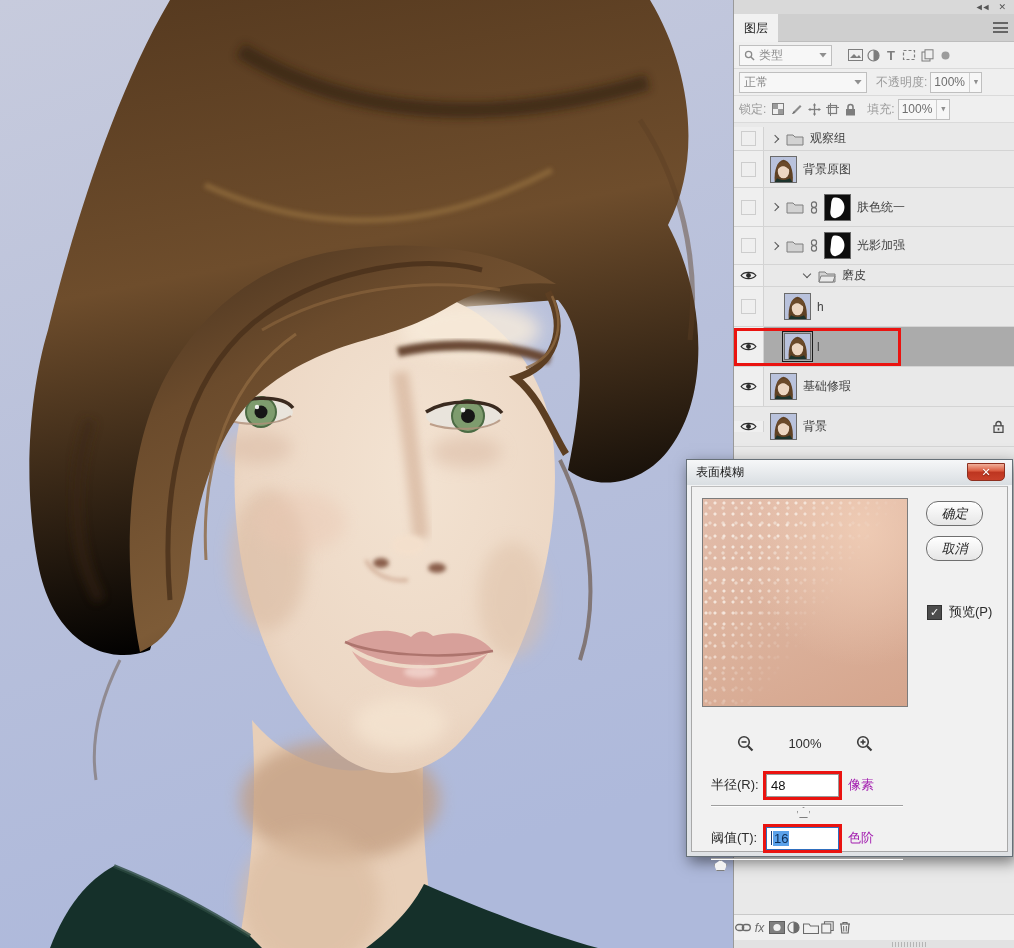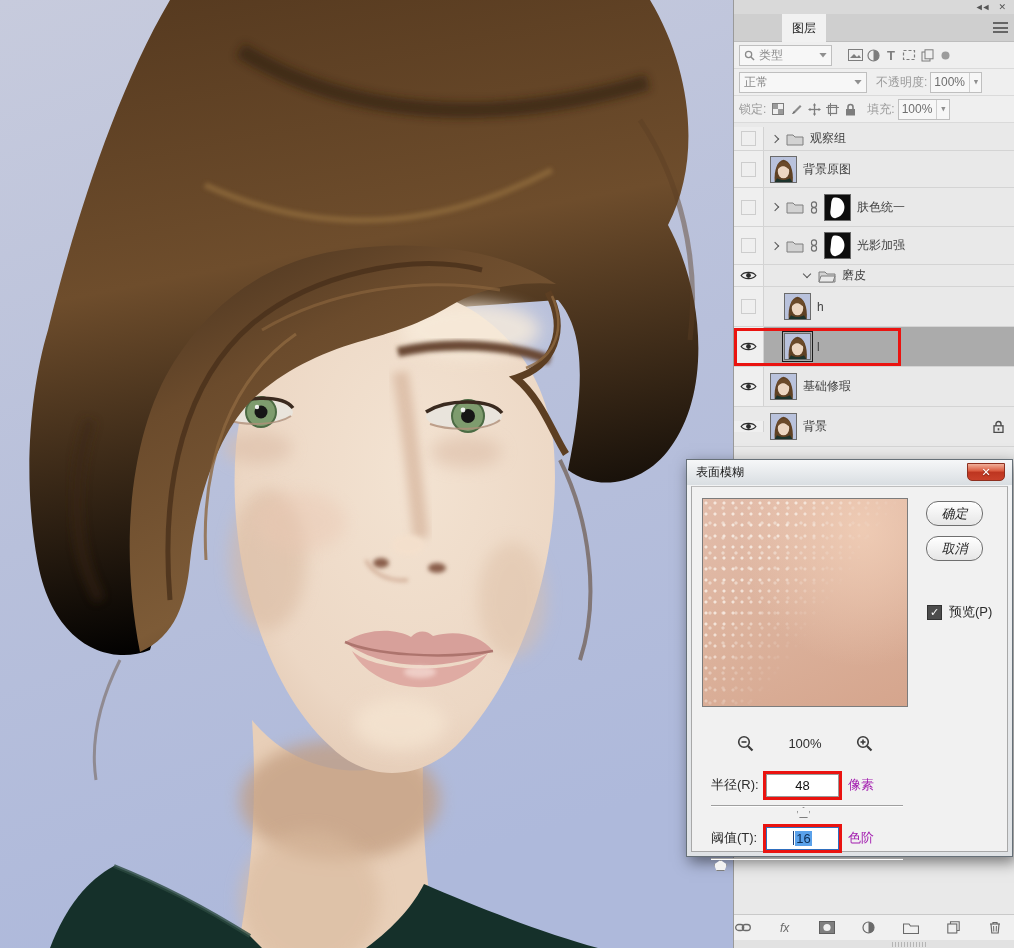--- a/index.html
+++ b/index.html
@@ -8,21 +8,21 @@
 
   
   .canvas{position:absolute;left:0;top:0;width:733px;height:948px;overflow:hidden;}
   .canvas svg{display:block;}
 
   
   .panel{position:absolute;left:733px;top:0;width:281px;height:948px;background:#e9e9e9;border-left:1px solid #9a9a9a;}
   .topstrip{position:absolute;left:0;top:0;width:100%;height:14px;background:#d9d9d9;display:flex;justify-content:flex-end;align-items:center;gap:10px;padding-right:8px;}
   .topstrip .ico{color:#555;font-size:9px;line-height:1;letter-spacing:-2px;}
   .tabbar{position:absolute;left:0;top:14px;width:100%;height:28px;background:#cfcfcf;border-bottom:1px solid #bdbdbd;}
-  .tab{position:absolute;left:0;top:0;height:28px;padding:0 10px;background:#f1f1f1;display:flex;align-items:center;font-size:12px;color:#222;margin-left:48px;}
+  .tab{position:absolute;left:0;top:0;height:28px;padding:0 10px;background:#f1f1f1;display:flex;align-items:center;font-size:12px;color:#222;}
   .pmenu{position:absolute;right:6px;top:8px;width:15px;height:11px;display:flex;flex-direction:column;justify-content:space-between;}
   .pmenu i{height:2px;background:#666;}
 
   .toolrows{position:absolute;left:0;top:42px;width:100%;}
   .trow{position:relative;height:27px;border-bottom:1px solid #dadada;background:#efefef;display:flex;align-items:center;padding:0 5px;}
   .combo{height:21px;background:#f7f7f7;border:1px solid #bfbfbf;display:flex;align-items:center;font-size:12px;color:#8a8a8a;padding:0 4px;position:relative;}
   .combo .chev{margin-left:auto;}
   .chev{width:8px;height:5px;background:#8f8f8f;clip-path:polygon(0 0,100% 0,50% 100%);}
   .valbox{height:21px;background:#f7f7f7;border:1px solid #bfbfbf;display:flex;align-items:center;font-size:12px;color:#6e6e6e;padding:0 3px;gap:4px;}
   .valbox .sep{width:1px;height:100%;background:#cfcfcf;}
@@ -40,21 +40,21 @@
   .rowbody{flex:1;display:flex;align-items:center;gap:6px;padding-left:6px;position:relative;}
   .rowbody.indent{padding-left:20px;}
   .lname{font-size:12px;color:#404040;}
   .disc{width:6px;height:6px;border-right:1.6px solid #555;border-bottom:1.6px solid #555;transform:rotate(-45deg);margin:0 2px;}
   .disc.open{transform:rotate(45deg);margin-top:-3px;}
   .pthumb,.maskthumb{border:1px solid #6b6b6b;background:#000;flex:0 0 auto;}
   .pthumb.selframe{outline:1px solid #1a1a1a;outline-offset:1px;}
   .locksm{margin-left:auto;margin-right:10px;}
   .annot-box{position:absolute;left:0;top:1px;width:167px;height:38px;border:3px solid #ea1310;pointer-events:none;z-index:5;}
 
-  .footerbar{position:absolute;left:0;bottom:8px;width:100%;height:26px;background:#f0f0f0;border-top:1px solid #c9c9c9;display:flex;align-items:center;justify-content:space-between;gap:21px;padding-right:10px;}
+  .footerbar{position:absolute;left:0;bottom:8px;width:100%;height:26px;background:#f0f0f0;border-top:1px solid #c9c9c9;display:flex;align-items:center;justify-content:flex-start;gap:0;padding-right:10px;}
   .footerbar .fico{width:17px;height:17px;color:#6a6a6a;}
   .fx{font-size:12px;font-style:italic;color:#6a6a6a;}
   .bstrip{position:absolute;left:0;bottom:0;width:100%;height:8px;background:#e2e2e2;}
   .grip{position:absolute;left:158px;top:2px;width:34px;height:5px;background:repeating-linear-gradient(90deg,#b5b5b5 0 1px,transparent 1px 3px);}
 
   
   .dialog{position:absolute;left:686px;top:459px;width:327px;height:398px;background:linear-gradient(#f3f4f5,#dfe2e5);border:1px solid #667078;box-shadow:3px 5px 14px rgba(0,0,0,.5);z-index:20;}
   .dtitle{position:absolute;left:0;top:0;width:100%;height:25px;background:linear-gradient(#f6f7f8,#d9dee2);display:flex;align-items:center;padding-left:9px;font-size:12px;color:#1c1c1c;}
   .dclose{position:absolute;right:7px;top:3px;width:38px;height:18px;border:1px solid #8d2f1f;border-radius:0 0 5px 5px;background:linear-gradient(#f0b09a,#d9573c 45%,#bd3520 50%,#c8402a);display:flex;align-items:center;justify-content:center;color:#fff;font-size:11px;font-weight:bold;text-shadow:0 1px 1px #7a1d10;}
   .dbody{position:absolute;left:4px;right:4px;top:26px;bottom:4px;background:#f1f1f1;border:1px solid #a8a8a8;border-top-color:#bdbdbd;}
@@ -66,21 +66,21 @@
       radial-gradient(circle at 7px 9px, rgba(244,230,220,.7) 1px, transparent 2.2px);
       background-size:9px 11px,13px 15px;
       -webkit-mask-image:linear-gradient(125deg,rgba(0,0,0,.95) 28%,rgba(0,0,0,0) 58%);
       mask-image:linear-gradient(125deg,rgba(0,0,0,.95) 28%,rgba(0,0,0,0) 58%);}
   .zoomrow{position:absolute;left:10px;top:248px;width:206px;display:flex;align-items:center;justify-content:center;gap:34px;}
   .zoomtxt{font-size:13px;color:#2e2e2e;}
   .mag{display:block;}
   .prow{position:absolute;left:0;width:100%;display:flex;align-items:center;}
   .prow .plabel{position:absolute;left:19px;font-size:13px;color:#2b2b2b;}
   .redwrap{position:absolute;left:71px;border:3px solid #ea1310;background:#fff0;padding:0;}
-  .pinput{width:73px;height:23px;border:1px solid #9a9a9a;background:#fff;font-size:13px;color:#111;padding:2px 4px;display:flex;align-items:center;justify-content:center;}
+  .pinput{width:73px;height:23px;border:1px solid #9a9a9a;background:#fff;font-size:13px;color:#111;padding:2px 4px;display:flex;align-items:center;}
   .pinput.focused{border:1px solid #2f6fbe;}
   .selhl{background:#5aa1ea;color:#0c2d55;padding:0 1px;}
   .caret{display:inline-block;width:1px;height:14px;background:#1b3f77;margin-right:1px;}
   .punit{position:absolute;left:156px;font-size:13px;color:#a21caf;}
   .slider{position:absolute;left:19px;width:192px;height:14px;}
   .slider .track{position:absolute;left:0;right:0;top:3px;height:2px;background:#9f9f9f;border-bottom:1px solid #fdfdfd;}
   .slider .thumb{position:absolute;top:5px;width:13px;height:11px;background:#f2f2f2;border:1px solid #7e7e7e;clip-path:polygon(50% 0,100% 42%,80% 100%,20% 100%,0 42%);}
   .dbtn{position:absolute;left:234px;width:57px;height:25px;border:1px solid #6f6f6f;border-radius:12px;background:linear-gradient(#ffffff,#e6e6e6);display:flex;align-items:center;justify-content:center;font-size:13px;color:#1f1f1f;font-style:italic;}
   .chkrow{position:absolute;left:235px;top:116px;display:flex;align-items:center;gap:7px;}
   .chkbox{width:15px;height:15px;background:#4c4c4c;border:1px solid #333;color:#fff;font-size:11px;line-height:13px;text-align:center;}

